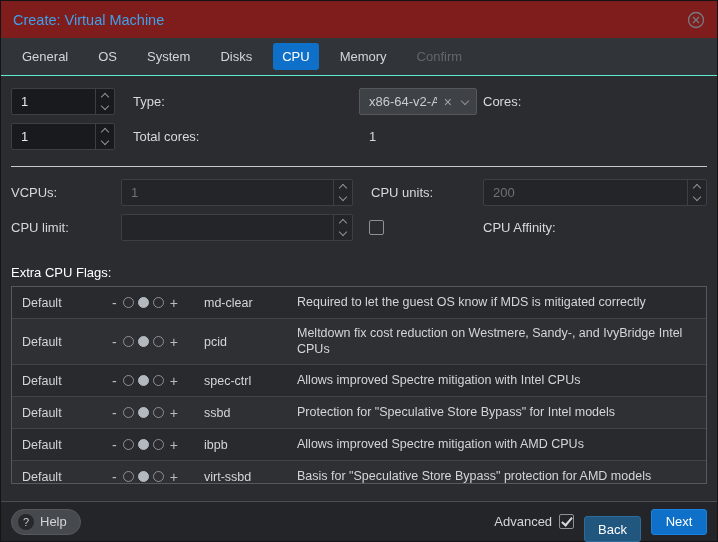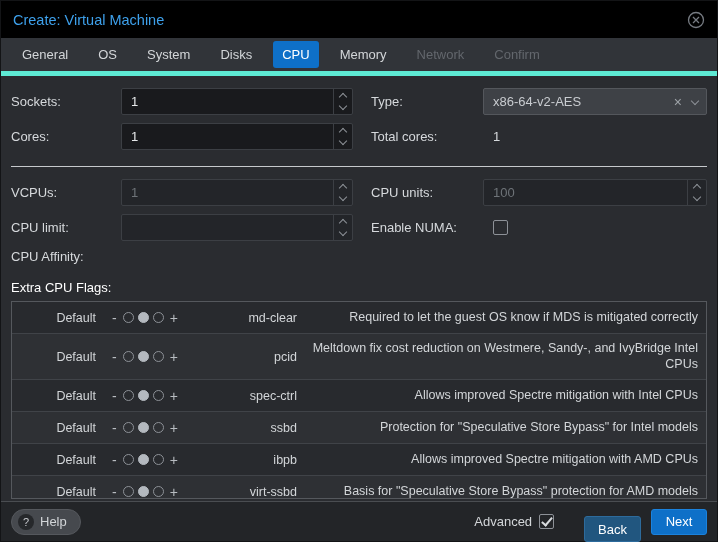--- a/index.html
+++ b/index.html
@@ -1,21 +1,21 @@
 <!DOCTYPE html>
 <html><head>
 <meta charset="utf-8">
 <style>
   *{box-sizing:border-box;margin:0;padding:0;font-family:"Liberation Sans",sans-serif;}
   html,body{width:718px;height:542px;background:#2a2c30;overflow:hidden;}
   .dialog{width:718px;height:542px;display:flex;flex-direction:column;background:#2a2c30;border:1px solid #131416;}
-  .titlebar{height:37px;background:#000000;display:flex;align-items:center;justify-content:space-between;padding:0 12px;flex:0 0 auto;}
+  .titlebar{height:37px;background:#7f1d1d;display:flex;align-items:center;justify-content:space-between;padding:0 12px;flex:0 0 auto;}
   .title{color:#3ea1ec;font-size:14.5px;}
   .close{width:18px;height:18px;cursor:pointer;display:flex;align-items:center;}
-  .tabbar{height:38px;background:#313439;display:flex;align-items:center;padding:0 12px;gap:12px;border-bottom:5px solid #5eead4;flex:0 0 auto;}
+  .tabbar{height:38px;background:#313439;display:flex;align-items:center;padding:0 12px;gap:12px;border-bottom:1px solid #5eead4;flex:0 0 auto;}
   .tab{padding:6px 9px;font-size:13px;color:#d3d6d9;border-radius:3px;cursor:pointer;white-space:nowrap;}
   .tab.active{background:#0e70c8;color:#fff;}
   .tab.disabled{color:#63676d;cursor:default;}
   .content{flex:1;padding:12px 10px 0;overflow:hidden;display:flex;flex-direction:column;}
   .form-grid{display:grid;grid-template-columns:104px 232px 118px 1fr;column-gap:6px;row-gap:8px;align-items:center;margin-bottom:6px;}
   label{font-size:13px;color:#d6d9dc;}
   .rlabel{padding-left:12px;}
   .field{position:relative;height:27px;background:#191a1d;border:1px solid #3c3f44;border-radius:2px;display:flex;align-items:center;padding:0 9px;font-size:13px;color:#e6e8ea;}
   .field .val{flex:1;overflow:hidden;white-space:nowrap;}
   .field.disabled{color:#6e7378;background:#232529;}
@@ -28,33 +28,33 @@
   .combo{background:#3e4146;border-color:#54575c;color:#c9ccd0;padding-right:8px;}
   .combo .clear{color:#9ea3a8;font-size:14px;padding:0 7px;cursor:pointer;}
   .combo .chev{margin-left:3px;margin-bottom:2px;}
   .plain-value{font-size:13px;color:#d6d9dc;padding-left:10px;}
   .divider{border:none;border-top:1px solid #c6c9cc;margin:10px 0 12px;}
   .checkbox{width:15px;height:15px;border:1px solid #8d9197;border-radius:2px;display:flex;align-items:center;justify-content:center;cursor:pointer;margin-left:10px;}
   .checkbox.checked::after{content:"";width:4px;height:9px;border-right:2px solid #d9dcdf;border-bottom:2px solid #d9dcdf;transform:rotate(40deg);margin-top:-3px;}
   .footer .checkbox{margin-left:0;}
   .flags-label{font-size:13px;color:#ffffff;margin:10px 0 6px;}
   .flags-table{border:1px solid #55585d;height:198px;overflow:hidden;background:#282a2e;}
-  .flag-row{display:grid;grid-template-columns:84px 98px 103px 1fr;align-items:center;border-bottom:1px solid #404348;padding:7px 0;min-height:32px;background:#282a2e;text-align:right;}
+  .flag-row{display:grid;grid-template-columns:84px 98px 103px 1fr;align-items:center;border-bottom:1px solid #404348;padding:7px 0;min-height:32px;background:#282a2e;}
   .flag-row.alt{background:#2e3034;}
   .col-state,.col-flag{font-size:12.5px;color:#d3d6d9;padding-left:10px;}
   .col-desc{font-size:12.5px;color:#d3d6d9;padding-right:8px;line-height:1.25;}
   .col-slider{display:flex;align-items:center;gap:4px;justify-content:center;}
   .dot{width:11px;height:11px;border:1px solid #8d9197;border-radius:50%;display:inline-block;background:transparent;}
   .dot.mid{background:#b4b9bf;border-color:#b4b9bf;}
   .minus,.plus{font-size:14px;color:#b8bcc1;padding:0 2px;cursor:pointer;line-height:1;}
   .footer{height:40px;background:#232528;border-top:1px solid #4a4d51;display:flex;align-items:center;padding:0 10px;gap:10px;flex:0 0 auto;}
   .help-btn{display:flex;align-items:center;gap:6px;background:#46494e;border:1px solid #55585d;border-radius:13px;padding:4px 13px 4px 6px;color:#d3d6d9;font-size:13px;cursor:pointer;}
   .qmark{width:16px;height:16px;border-radius:50%;background:#26282b;color:#c6c9cd;font-size:11px;display:flex;align-items:center;justify-content:center;}
   .spacer{flex:1;}
-  .advanced{display:flex;align-items:center;gap:7px;color:#d3d6d9;font-size:13px;margin-right:20px;}
+  .advanced{display:flex;align-items:center;gap:7px;color:#d3d6d9;font-size:13px;margin-right:0;}
   .btn{min-width:56px;height:26px;border-radius:3px;font-size:13px;color:#fff;display:flex;align-items:center;justify-content:center;padding:0 13px;cursor:pointer;}
   .btn.back{background:#21567f;border:1px solid #2d6b9c;margin-top:15px;}
   .btn.next{background:#0e70c8;border:1px solid #1b82dd;}
 </style>
 </head>
 <body>
 
 <div class="dialog">
 
   <div class="titlebar">
@@ -67,28 +67,26 @@
     </span>
   </div>
 
   <div class="tabbar">
       <div class="tab">General</div>
       <div class="tab">OS</div>
       <div class="tab">System</div>
       <div class="tab">Disks</div>
       <div class="tab active">CPU</div>
       <div class="tab">Memory</div>
-      <div class="tab disabled">Network</div>
       <div class="tab disabled">Confirm</div>
     </div>
 
   <div class="content">
 
     <div class="form-grid">
-      <label>Sockets:</label>
       <div class="field spinner">
         <span class="val">1</span>
         <span class="spin">
             <i>
               <span class="chev up"></span>
             </i>
             <i>
               <span class="chev down"></span>
             </i>
           </span>
@@ -126,21 +124,21 @@
             <i>
               <span class="chev up"></span>
             </i>
             <i>
               <span class="chev down"></span>
             </i>
           </span>
       </div>
       <label class="rlabel">CPU units:</label>
       <div class="field spinner disabled">
-        <span class="val">100</span>
+        <span class="val">200</span>
         <span class="spin">
             <i>
               <span class="chev up"></span>
             </i>
             <i>
               <span class="chev down"></span>
             </i>
           </span>
       </div>
 
@@ -148,21 +146,20 @@
       <div class="field spinner disabled">
         <span class="spin">
             <i>
               <span class="chev up"></span>
             </i>
             <i>
               <span class="chev down"></span>
             </i>
           </span>
       </div>
-      <label class="rlabel">Enable NUMA:</label>
       <div>
           <span class="checkbox"></span>
         </div>
 
       <label>CPU Affinity:</label>
       <div></div>
         <div></div>
     </div>
 
     <div class="flags-label">Extra CPU Flags:</div>

